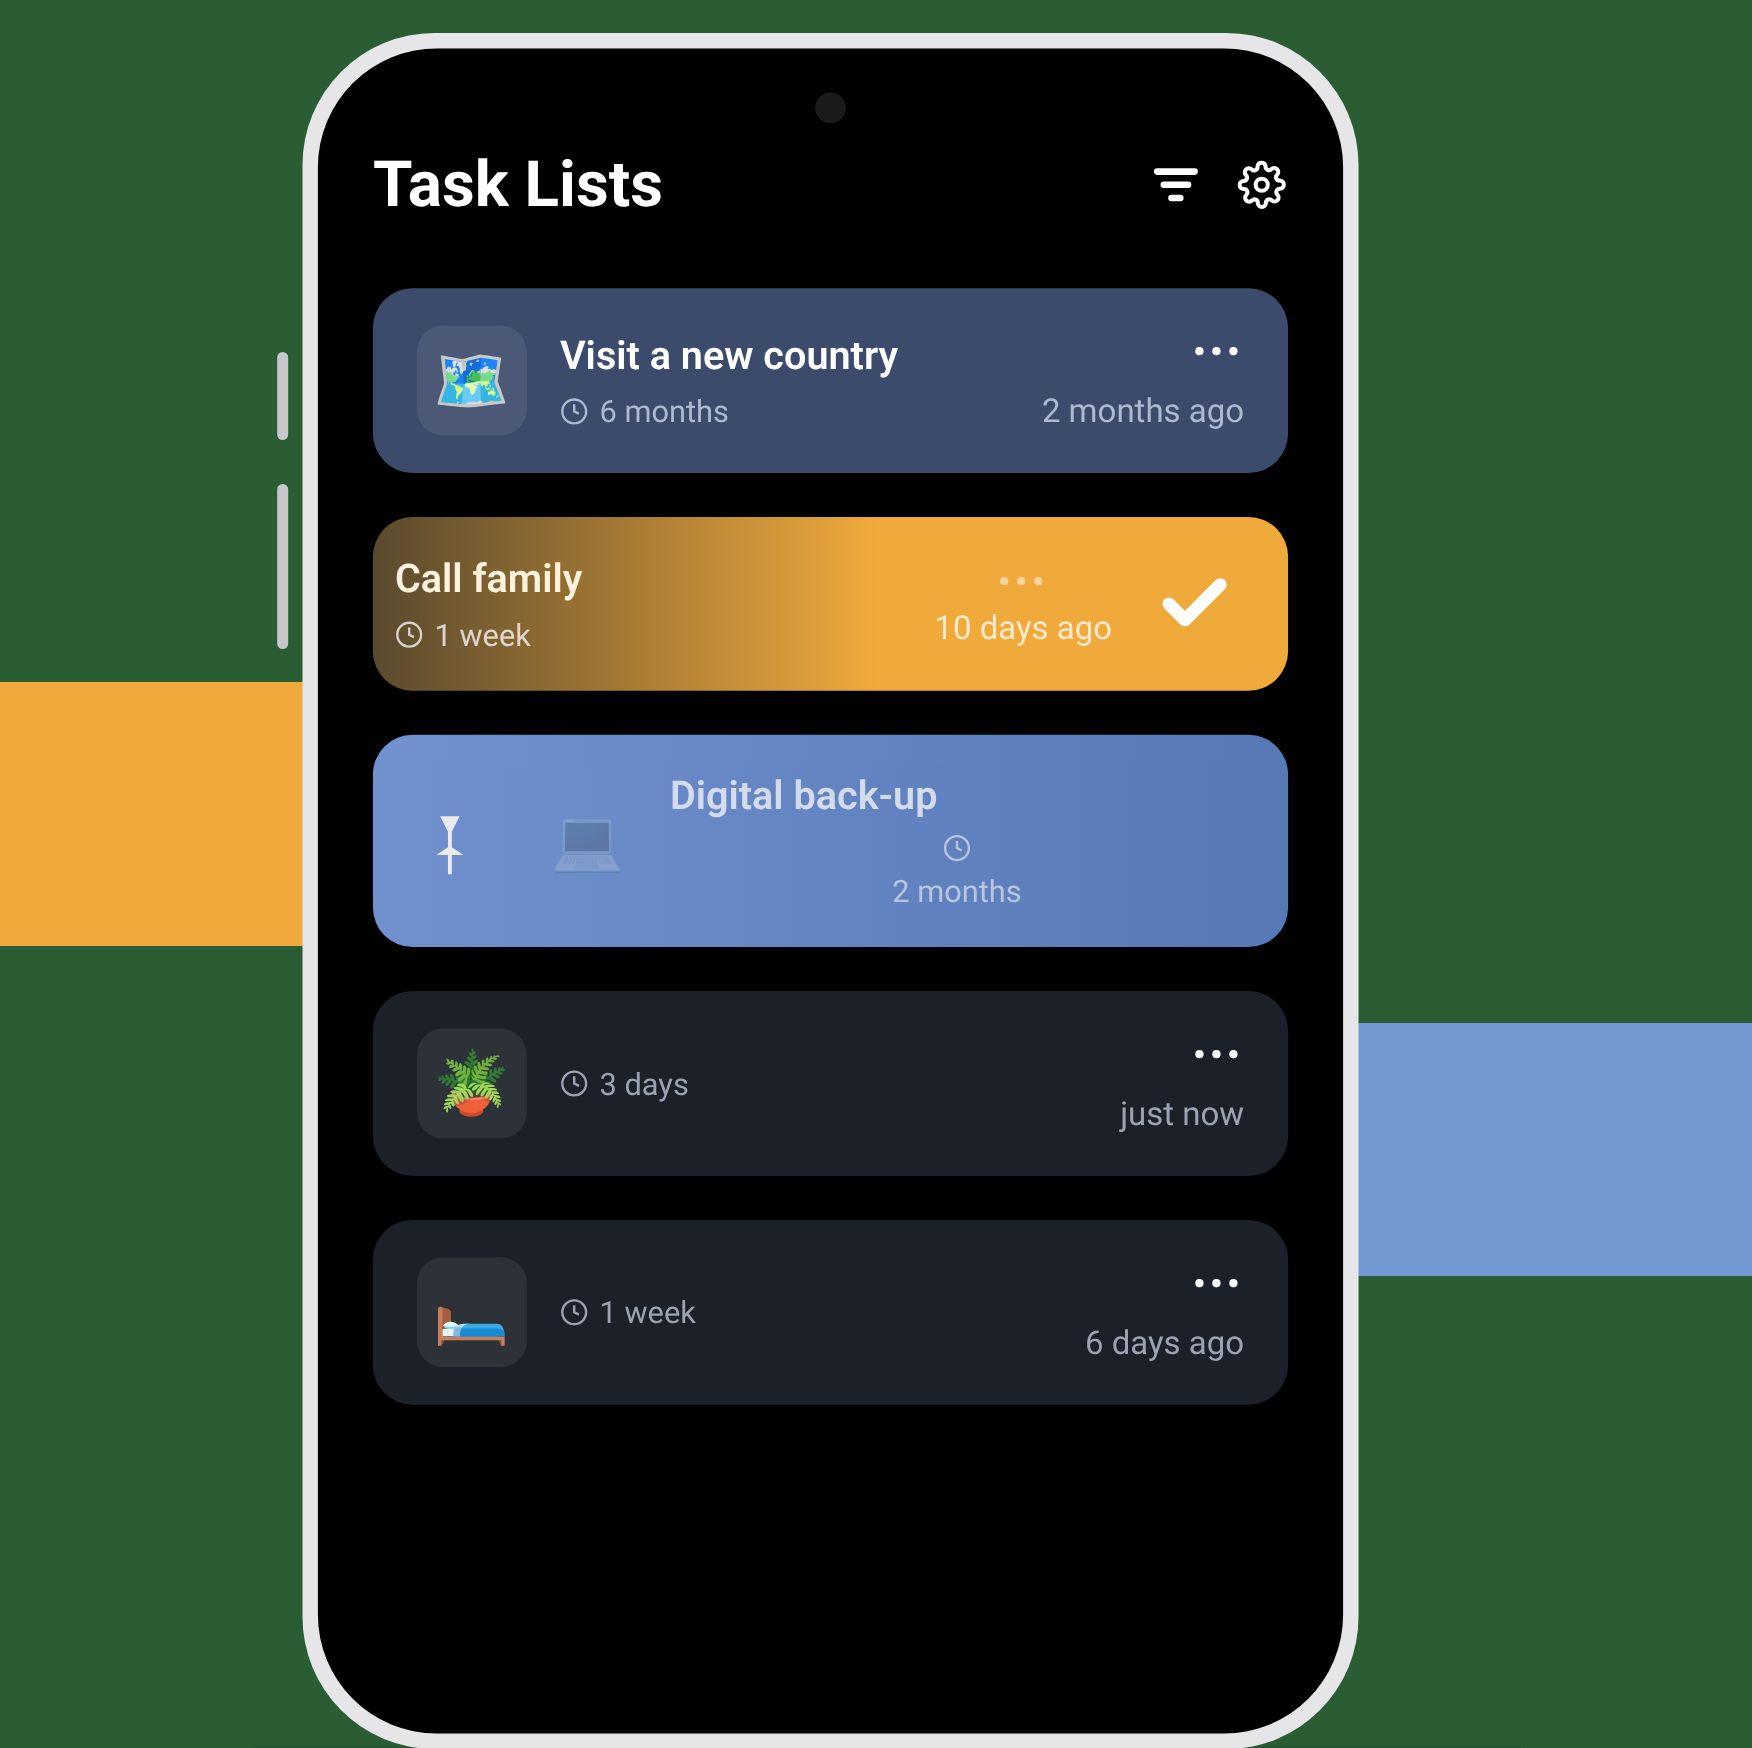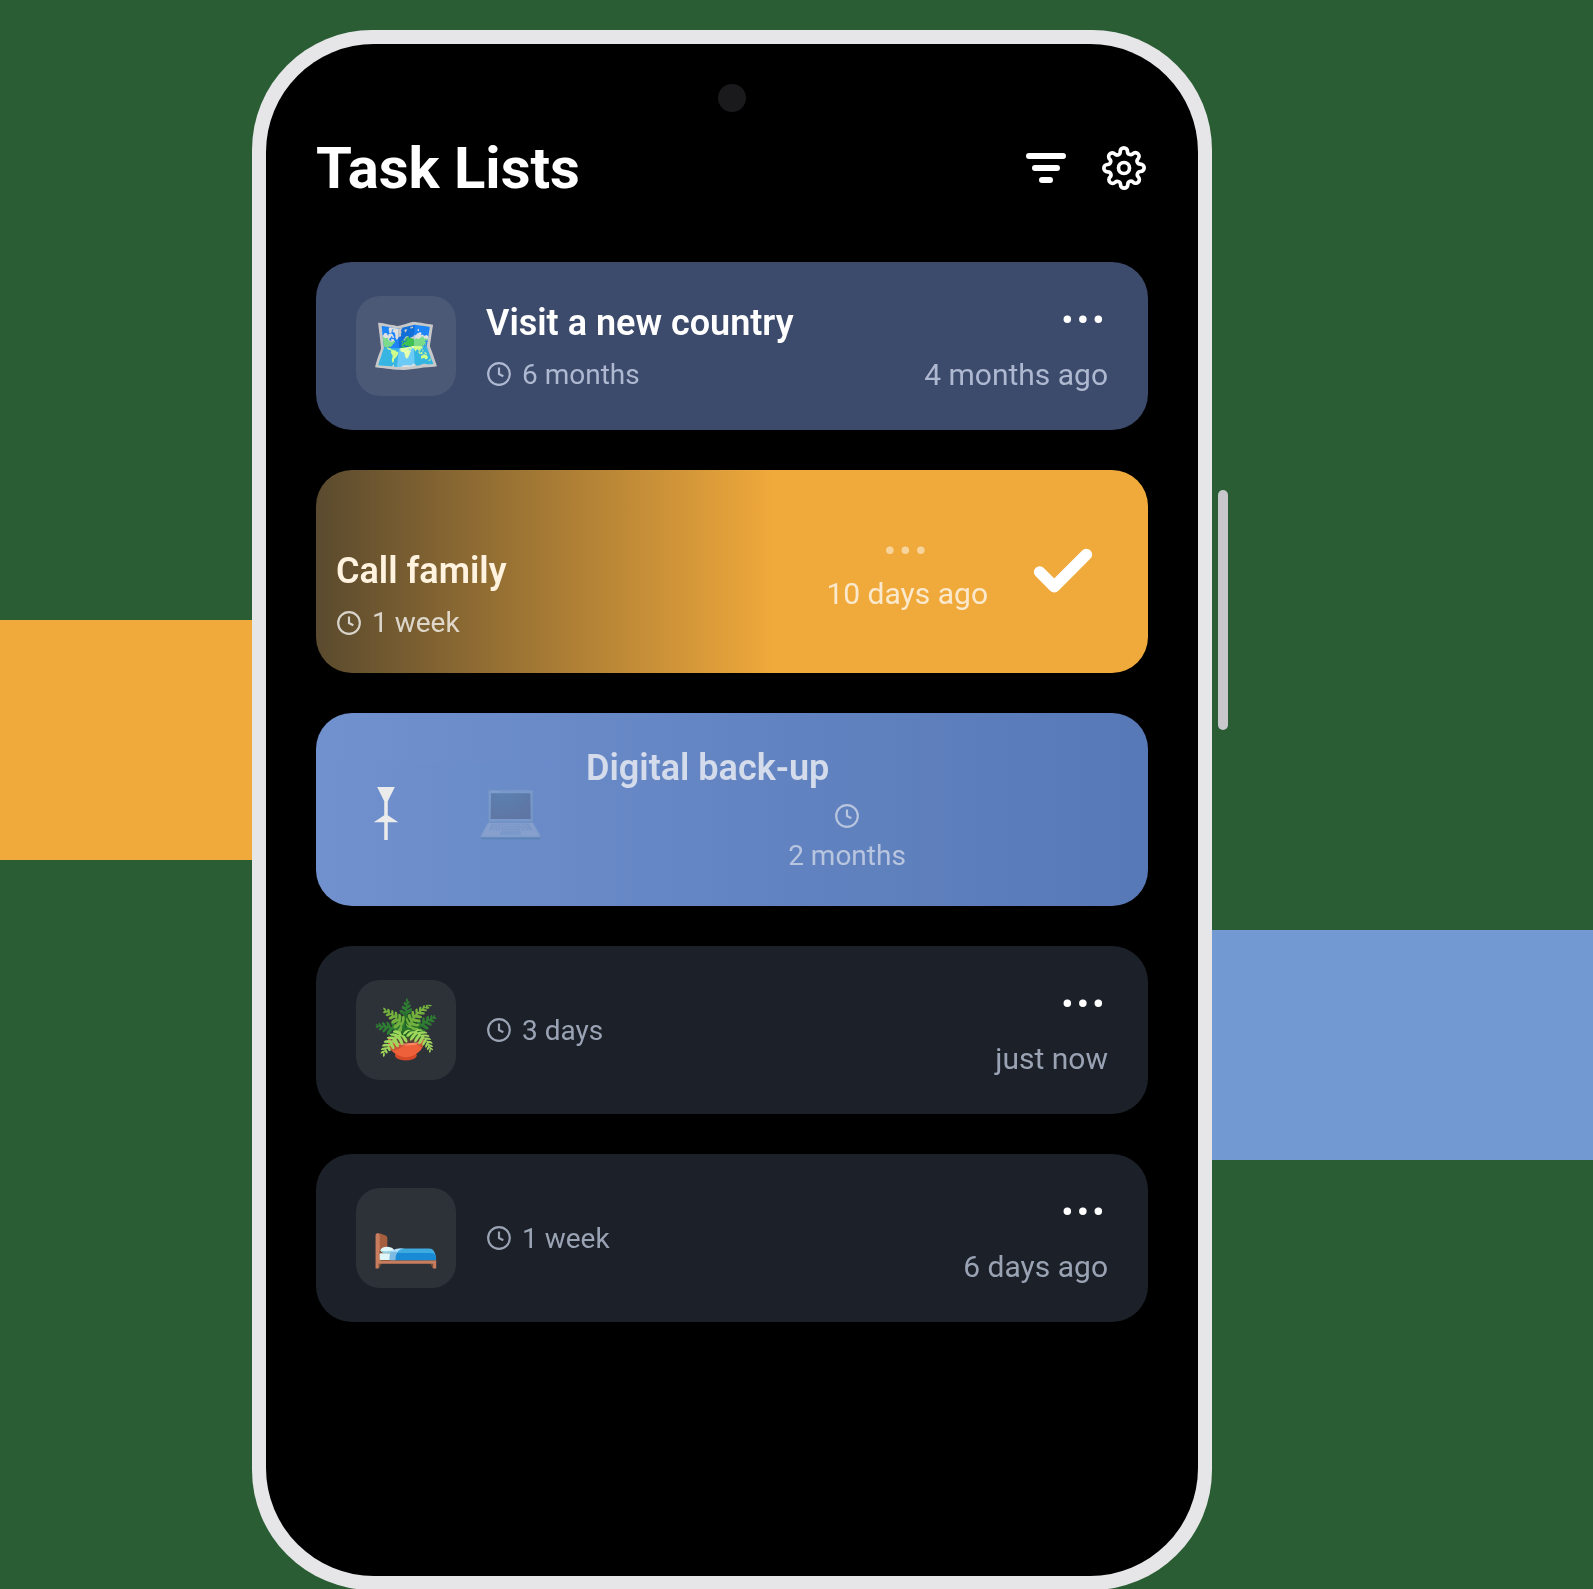--- a/index.html
+++ b/index.html
@@ -5,21 +5,21 @@
     * { margin:0; padding:0; box-sizing:border-box; }
     body {
       width:1593px; height:1589px;
       background:#2a5d34;
       font-family:-apple-system,BlinkMacSystemFont,"Segoe UI",Roboto,sans-serif;
       position:relative;
       overflow:hidden;
     }
     .phone {
       position:absolute;
-      left:252px; top:30px;
+      left:275px; top:30px;
       width:960px; height:1560px;
       background:#e6e6e8;
       border-radius:120px;
       padding:14px;
     }
     .phone-inner {
       width:100%; height:100%;
       background:#000;
       border-radius:108px;
       overflow:hidden;
@@ -87,21 +87,21 @@
       background:rgba(255,255,255,0.08);
       display:flex; align-items:center; justify-content:center;
       font-size:56px;
       flex-shrink:0;
     }
     .card-body { flex:1; min-width:0; }
     .task-title { font-size:36px; font-weight:600; margin-bottom:14px; color:#fff; }
     .meta { display:flex; align-items:center; gap:10px; font-size:28px; }
     .card.blue  .meta,.card.blue .ago { color:#aeb8d0;text-align:right; }
     .card.dark  .meta,.card.dark .ago { color:#9aa3b4; }
-    .card.orange .task-title{color:#fff3e0;margin-top:46px;}
+    .card.orange .task-title{color:#fff3e0;}
     .card.orange .meta,.card.orange .ago{color:rgba(255,255,255,0.75);}
     .card.light .task-title{color:#e6eeff;}
     .card.light .meta{color:#c8d6f2;flex-direction:column;}
     .card-right {
       display:flex; flex-direction:column;
       align-items:flex-end; gap:18px;
       flex-shrink:0;
     }
     .more { font-size:32px; letter-spacing:4px; color:#fff; font-weight:700; }
     .card.orange .more{color:rgba(255,255,255,0.5);}
@@ -195,21 +195,21 @@
             <div class="meta">
               <svg class="clock-icon" viewBox="0 0 24 24" fill="none" stroke="currentColor" stroke-width="2">
                   <circle cx="12" cy="12" r="10"></circle>
                   <polyline points="12 6 12 12 16 14"></polyline>
                 </svg>
               <span>6 months</span>
             </div>
           </div>
           <div class="card-right">
             <div class="more">•••</div>
-            <div class="ago">4 months ago</div>
+            <div class="ago">2 months ago</div>
           </div>
         </div>
 
         <div class="card orange" style="padding-left:20px;">
           <div class="card-body">
             <div class="task-title">Call family</div>
             <div class="meta">
               <svg class="clock-icon" viewBox="0 0 24 24" fill="none" stroke="currentColor" stroke-width="2">
                   <circle cx="12" cy="12" r="10"></circle>
                   <polyline points="12 6 12 12 16 14"></polyline>

